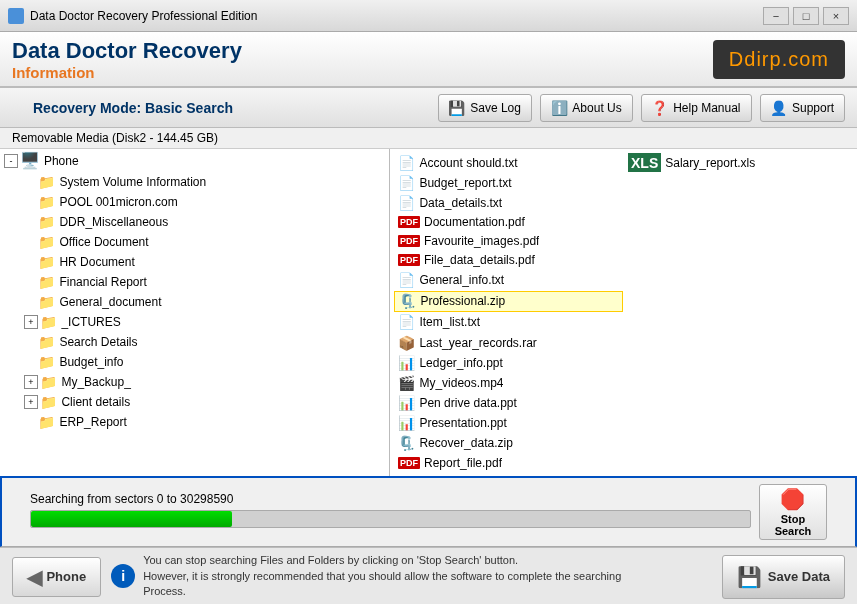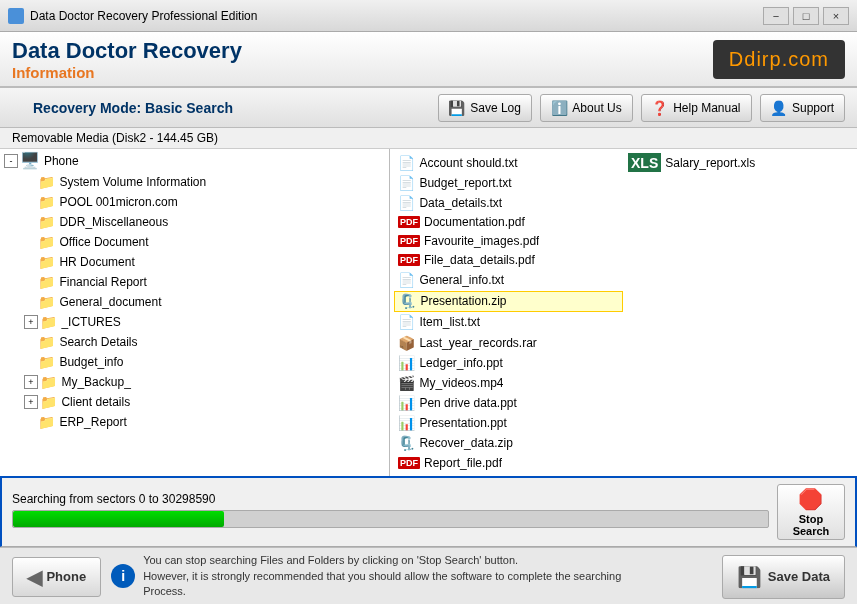--- a/index.html
+++ b/index.html
@@ -169,21 +169,21 @@
     .file-label { font-size: 12px; overflow: hidden; text-overflow: ellipsis; }
     .file-item.highlighted { background: #ffffcc; border: 1px solid #ffcc00; }
 
     
     #search-progress {
       background: #f0f0f0;
       border-top: 2px solid #0050c0;
       border-left: 2px solid #0050c0;
       border-right: 2px solid #0050c0;
       border-bottom: 1px solid #aaa;
-      padding: 6px 10px;
+      padding: 6px 28px;
       display: flex;
       align-items: center;
       gap: 8px;
     }
     #search-info {
       flex: 1;
     }
     #search-sectors { font-size: 12px; margin-bottom: 4px; }
     #progress-bar-container {
       height: 18px;
@@ -453,21 +453,21 @@
       <div class="file-item"></div>
 
       <div class="file-item">
         <span class="file-icon txt">📄</span>
         <span class="file-label">General_info.txt</span>
       </div>
       <div class="file-item"></div>
 
       <div class="file-item highlighted">
         <span style="font-size:14px;margin-right:4px;flex-shrink:0;color:#e8a020;">🗜️</span>
-        <span class="file-label">Presentation.zip</span>
+        <span class="file-label">Professional.zip</span>
       </div>
       <div class="file-item"></div>
 
       <div class="file-item">
         <span class="file-icon txt">📄</span>
         <span class="file-label">Item_list.txt</span>
       </div>
       <div class="file-item"></div>
 
       <div class="file-item">

